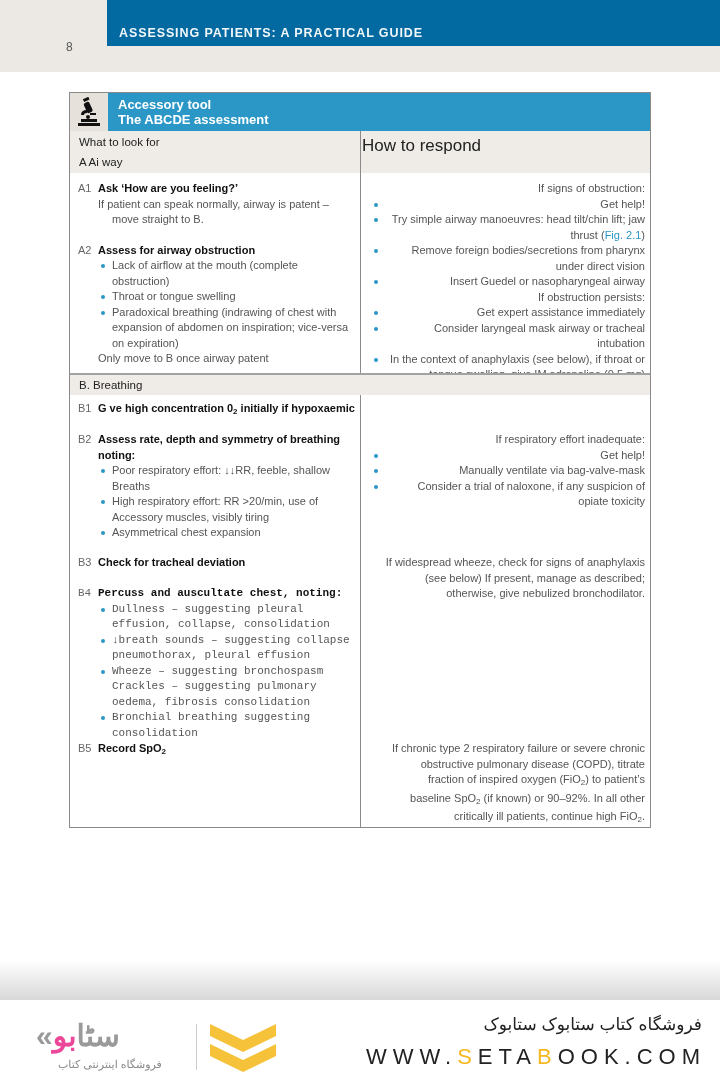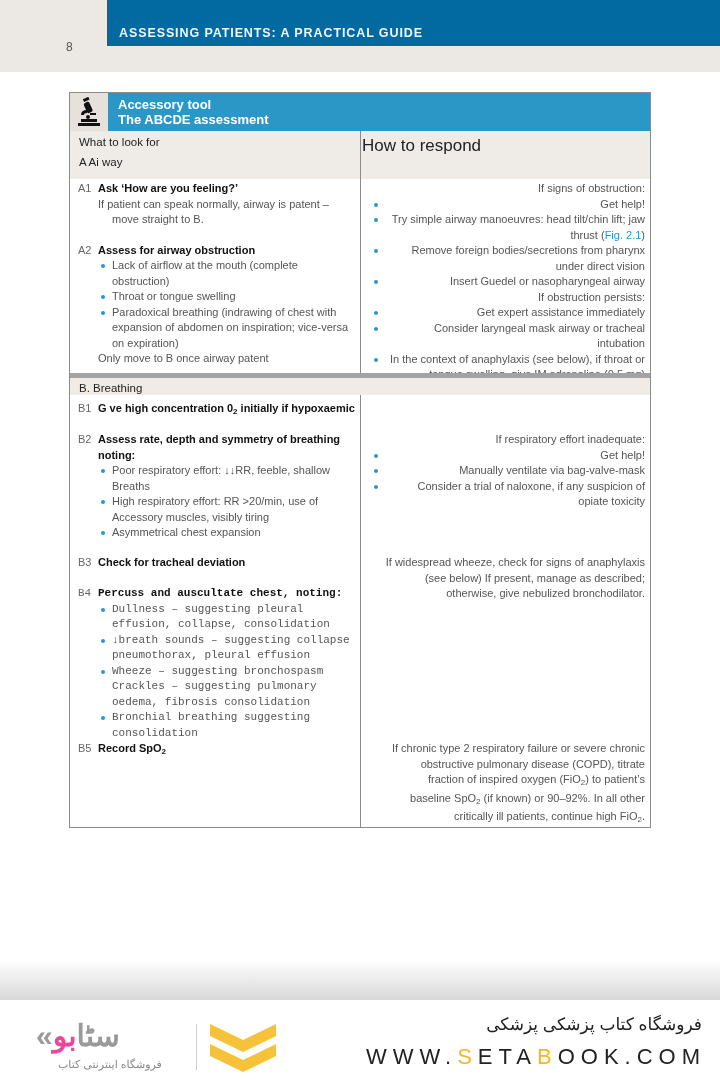--- a/index.html
+++ b/index.html
@@ -9,28 +9,28 @@
   .top-band { position: absolute; left: 0; top: 0; width: 720px; height: 72px; background: #ece9e4; }
   .page-num { position: absolute; left: 66px; top: 40px; font-size: 12px; color: #555; }
   .running-head { position: absolute; left: 107px; top: 0; width: 613px; height: 46px; background: #0369a1; }
   .running-head span { position: absolute; left: 12px; top: 26px; font-family: "Liberation Sans", sans-serif; font-weight: bold; font-size: 12.5px; letter-spacing: 0.9px; color: #f2f7fa; }
 
   .tool { position: absolute; left: 69px; top: 92px; width: 582px; height: 736px; border: 1px solid #8a8a8a; background: #fff; }
   .tool-head { position: absolute; left: 0; top: 0; width: 580px; height: 38px; background: #2b97c6; }
   .tool-icon { position: absolute; left: 0; top: 0; width: 38px; height: 38px; background: #e6e2db; display: flex; align-items: center; justify-content: center; }
   .tool-title { position: absolute; left: 48px; top: 4px; color: #fff; font-weight: bold; font-size: 13px; line-height: 15px; }
 
-  .colhead { position: absolute; left: 0; top: 38px; width: 580px; height: 48px; background: #efece7; }
+  .colhead { position: absolute; left: 0; top: 38px; width: 580px; height: 42px; background: #efece7; }
   .colhead .c1 { position: absolute; left: 9px; top: 5px; font-size: 11.5px; color: #222; }
   .colhead .c1b { position: absolute; left: 9px; top: 25px; font-size: 11.5px; color: #222; }
   .colhead .c2 { position: absolute; left: 292px; top: 5px; font-size: 17px; color: #222; }
 
   .divider-v { position: absolute; left: 290px; top: 38px; width: 1px; height: 697px; background: #8a8a8a; }
 
-  .band { position: absolute; left: 0; width: 580px; height: 22px; background: #efece7; border-top: 5px solid #a3a3a3; }
+  .band { position: absolute; left: 0; width: 580px; height: 22px; background: #efece7; border-top: 2px solid #a3a3a3; }
   .band span { position: absolute; left: 9px; top: 4px; font-size: 11.5px; color: #222; }
 
   .cell { position: absolute; font-size: 11px; line-height: 15.5px; color: #555; }
   .left { left: 8px; width: 278px; }
   .right { left: 301px; width: 274px; text-align: right; }
   .item { position: relative; padding-left: 20px; }
   .item .code { position: absolute; left: 0; top: 0; color: #666; }
   .item .title { color: #111; font-weight: bold; }
   .hang { padding-left: 14px; text-indent: -14px; }
   ul { list-style: none; }
@@ -193,15 +193,15 @@
 <div class="footer">
   <div class="logo-wrap">
     <div class="logo-text"><span>«سٹا</span><span class="y">بو</span></div>
     <div class="logo-sub">فروشگاه اینترنتی کتاب</div>
     <div class="logo-sep"></div>
     <svg class="logo-mark" width="70" height="50" viewBox="0 0 70 50">
       <polygon points="2,2 35,18 68,2 68,14 35,30 2,14" fill="#f5c23a"></polygon>
       <polygon points="2,22 35,38 68,22 68,34 35,50 2,34" fill="#f5c23a"></polygon>
     </svg>
   </div>
-  <div class="fa-title">فروشگاه کتاب پزشکی پزشکی</div>
+  <div class="fa-title">فروشگاه کتاب ستابوک ستابوک</div>
   <div class="site"><span>WWW.</span><span class="hl">S</span><span>ETA</span><span class="hl">B</span><span>OOK.COM</span></div>
 </div>
 
 </body></html>

